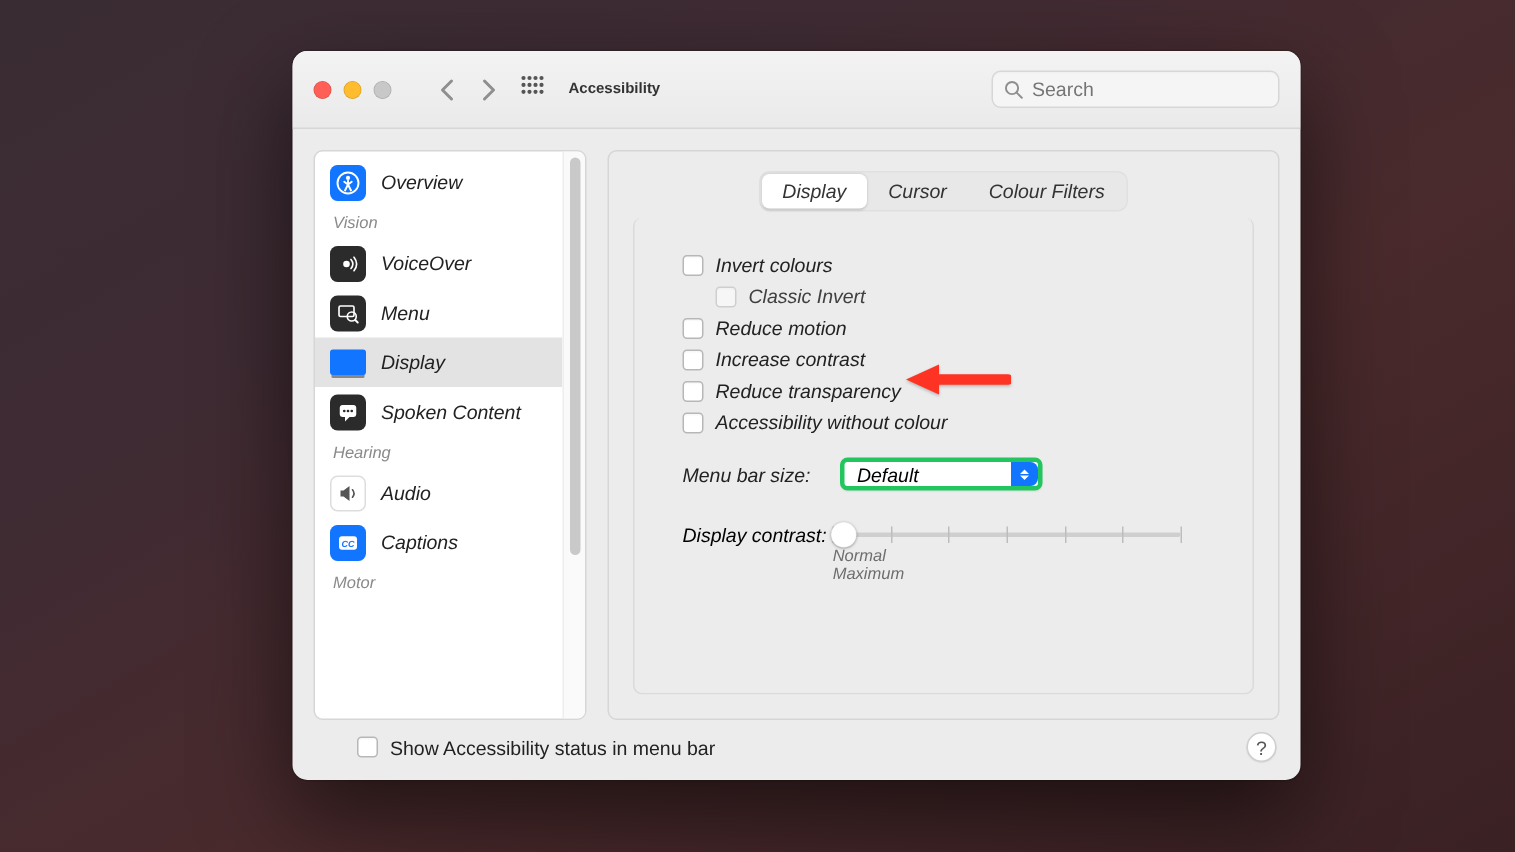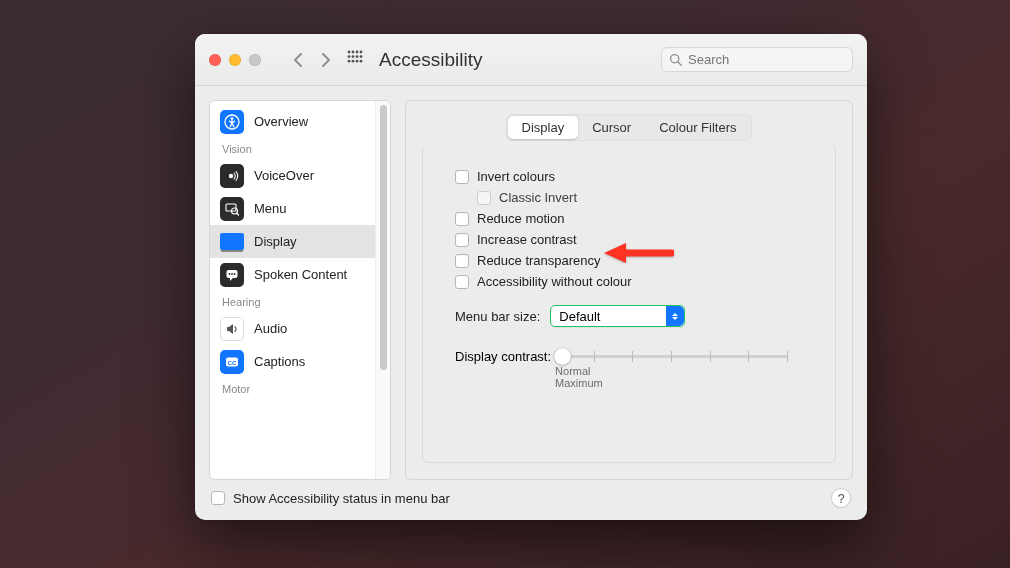--- a/index.html
+++ b/index.html
@@ -34,21 +34,21 @@
     border-bottom: 1px solid #d6d6d6;
   }
   .traffic { display: flex; gap: 8px; margin-right: 10px; }
   .traffic .dot { width: 12px; height: 12px; border-radius: 50%; box-shadow: inset 0 0 0 0.5px rgba(0,0,0,0.15); }
   .dot.red { background: #ff5f57; }
   .dot.yellow { background: #febc2e; }
   .dot.green { background: #c8c8c8; }
   .nav-arrows { display: flex; gap: 14px; color: #8f8f8f; margin-left: 12px; margin-right: 6px; }
   .nav-arrow svg { display:block; }
   .grid-icon { color: #555; margin-right: 6px; }
-  .title { font-weight: 400; font-size: 19px; color: #333; }
+  .title { font-weight: 700; font-size: 10px; color: #333; }
   .spacer { flex: 1; }
   .search {
     width: 192px; height: 25px;
     display: flex; align-items: center;
     background: #f5f5f6;
     border: 1px solid #d7d7d8;
     border-radius: 6px;
     padding: 0 7px; gap: 6px;
     color: #8f8f8f;
     box-shadow: inset 0 1px 1px rgba(0,0,0,0.02);
@@ -58,21 +58,21 @@
     font-size: 13px; width: 100%; color: #4c1d95;
   }
   .search svg { flex: none; }
 
   
   .body {
     flex: 1; display: flex; flex-direction: column;
     padding: 14px 14px 10px 14px;
   }
   .panes {
-    flex: 1; display: flex; gap: 14px; min-height: 0;
+    flex: 1; display: flex; gap: 14px; min-height: 0; font-style: italic;
   }
 
   
   .sidebar-wrap {
     width: 182px; display: flex;
     border: 1px solid #d6d6d6; border-radius: 6px;
     background: #fff;
     overflow: hidden;
   }
   .sidebar {
@@ -147,27 +147,27 @@
   .chk-row.indent { margin-left: 22px; }
   .checkbox {
     width:14px; height:14px; border:1px solid #b7b7b8;
     border-radius:3px; background:#fff; flex:none;
     box-shadow: inset 0 1px 1px rgba(0,0,0,0.03);
   }
   .chk-label { font-size:13px; color:#222; }
   .chk-label.disabled { color:#404040; }
 
   .row-select {
-    display:flex; align-items:center; gap:10px;
+    display:flex; align-items:center; gap:20px;
     margin-top: 16px;
   }
   .row-select .lbl { font-size:13px; color:#222; }
   .select {
     width:135px; height:22px; background:#fff;
-    border:1px solid #22c55e; border-radius:5px;
+    border:3px solid #22c55e; border-radius:5px;
     display:flex; align-items:center; padding:0 0 0 8px;
     font-size:13px; position:relative;
     box-shadow: 0 0.5px 1px rgba(0,0,0,0.05);
   }
   .select .knob {
     position:absolute; right:0; top:0; bottom:0; width:18px;
     background:#1175ff; border-radius:0 5px 5px 0;
     display:flex; flex-direction:column; align-items:center; justify-content:center;
     gap:1px;
   }
@@ -206,21 +206,21 @@
   .arrow {
     position:absolute; pointer-events:none;
   }
   .arrow svg { display:block; filter: drop-shadow(0 1px 1px rgba(0,0,0,0.25)); }
 
   
   .footer {
     display:flex; align-items:center; justify-content:space-between;
     padding: 8px 2px 2px 2px;
   }
-  .footer .left { display:flex; align-items:flex-start; gap:8px; }
+  .footer .left { display:flex; align-items:flex-start; gap:8px;margin-left:27px; }
   .help-btn {
     width:20px; height:20px; border-radius:50%;
     background:#fff; border:1px solid #cfcfcf;
     display:flex; align-items:center; justify-content:center;
     font-size:13px; color:#555;
     box-shadow:0 0.5px 1px rgba(0,0,0,0.1);
   }
 </style>
 </head>
 <body>

